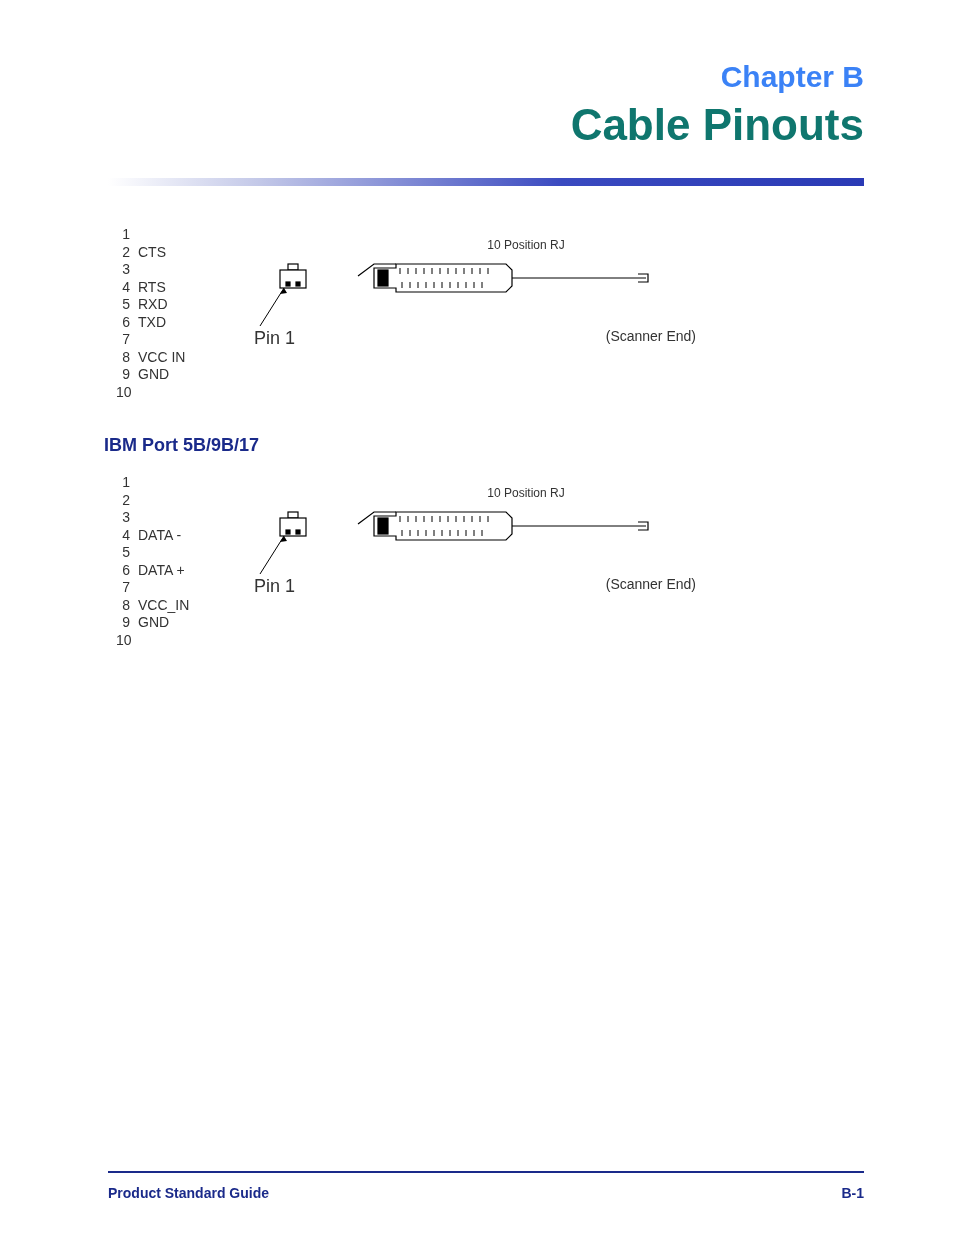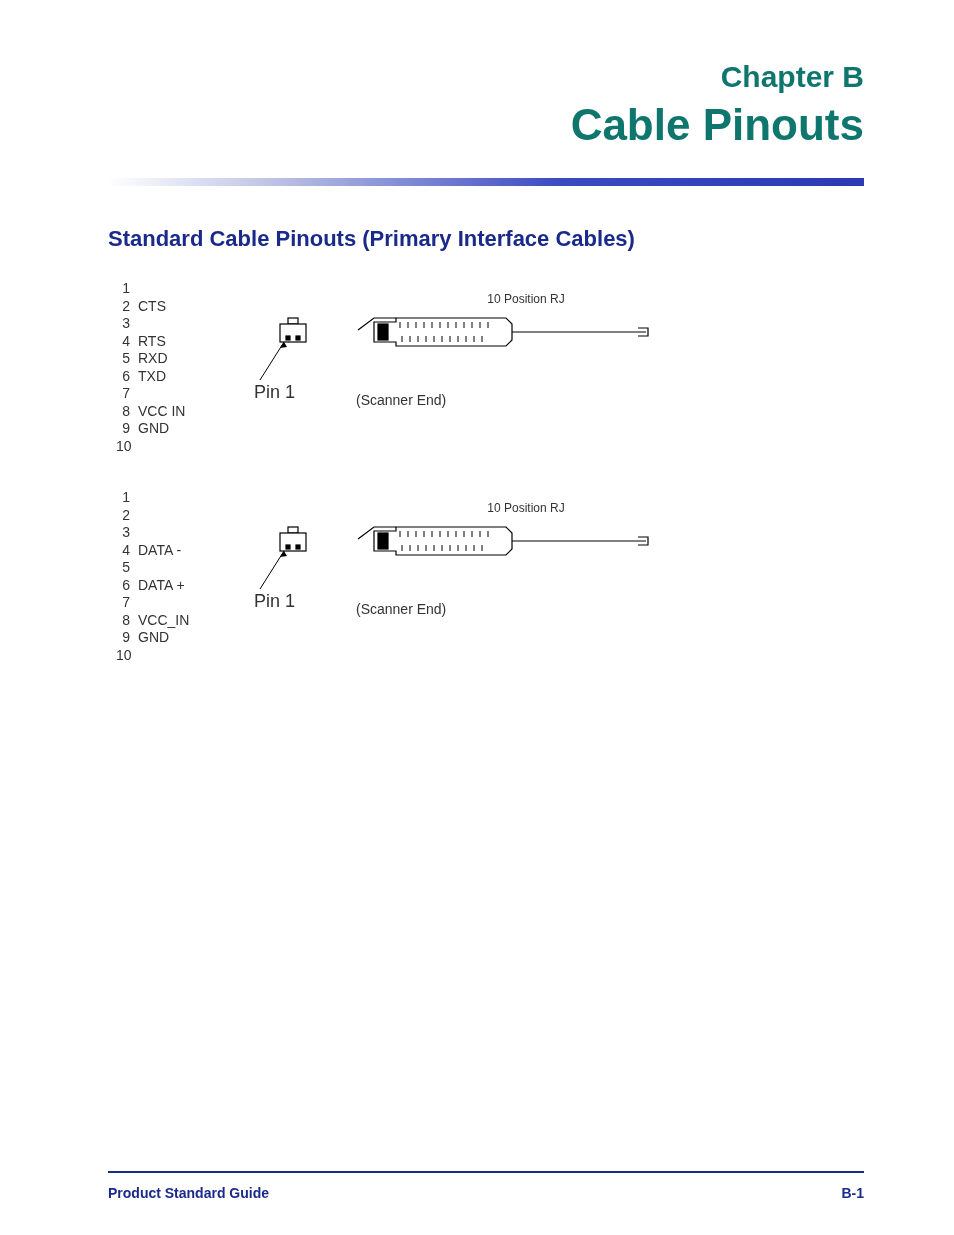--- a/index.html
+++ b/index.html
@@ -13,21 +13,21 @@
   }
   .page {
     padding: 60px 90px 0 108px;
     position: relative;
     height: 100%;
   }
   .chapter-label {
     text-align: right;
     font-size: 30px;
     font-weight: bold;
-    color: #0f766e;
+    color: #3b82f6;
     font-family: "Segoe UI", "Myriad Pro", Arial, sans-serif;
     margin-bottom: 6px;
   }
   .title {
     text-align: right;
     font-size: 44px;
     font-weight: bold;
     color: #0f766e;
     font-family: "Segoe UI", "Myriad Pro", Arial, sans-serif;
     margin-bottom: 28px;
@@ -94,23 +94,22 @@
     position: relative;
   }
   .pin1-label {
     position: absolute;
     font-size: 18px;
     color: #333;
   }
   .scanner-end {
     font-size: 14px;
     color: #333;
-    text-align: left;
+    text-align: right;
     margin-left: 120px;
-    margin-top: 10px;
   }
 
   
   .footer-rule {
     position: absolute;
     left: 108px; right: 90px;
     bottom: 62px;
     height: 2px;
     background: #1a2a8a;
   }
@@ -127,21 +126,20 @@
   }
 </style>
 </head>
 <body>
 
 <div class="page">
   <div class="chapter-label">Chapter B</div>
   <div class="title">Cable Pinouts</div>
   <div class="hr-gradient"></div>
 
-  <div class="section-title">Standard Cable Pinouts (Primary Interface Cables)</div>
 
   <div class="pinout-block">
     <div class="pin-list">
       <div class="pin-row">
           <span class="pin-num">1</span>
           <span class="pin-sig"></span>
         </div>
       <div class="pin-row">
           <span class="pin-num">2</span>
           <span class="pin-sig">CTS</span>
@@ -236,20 +234,21 @@
               <line x1="156" y1="20" x2="290" y2="20" stroke-width="1"></line>
               <path d="M282 16 L292 16 L292 24 L282 24"></path>
             </g>
           </svg>
         </div>
       </div>
       <div class="scanner-end">(Scanner End)</div>
     </div>
   </div>
 
+  <div class="subsection-title">IBM Port 5B/9B/17</div>
   <div class="pinout-block">
     <div class="pin-list">
       <div class="pin-row">
           <span class="pin-num">1</span>
           <span class="pin-sig"></span>
         </div>
       <div class="pin-row">
           <span class="pin-num">2</span>
           <span class="pin-sig"></span>
         </div>

